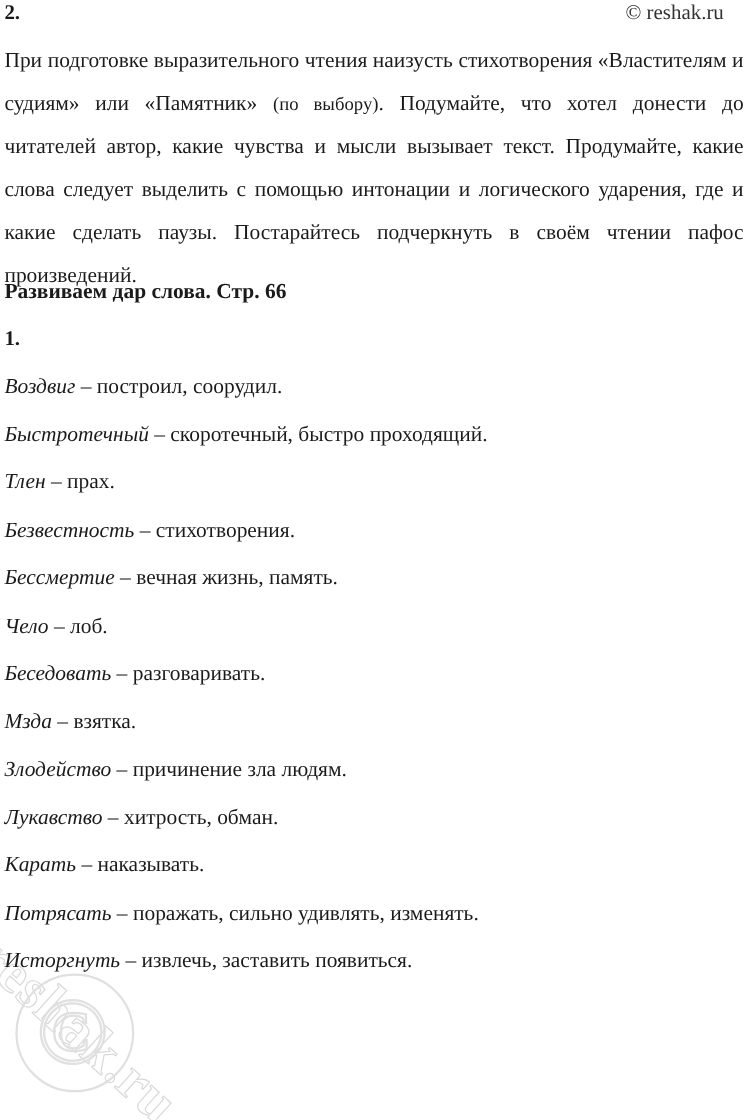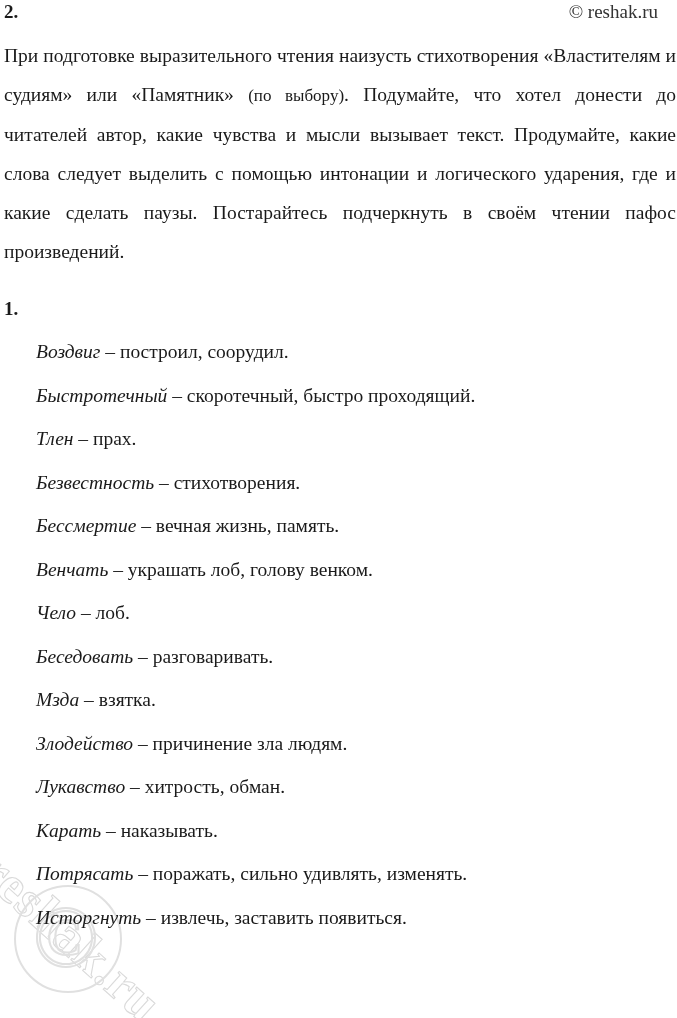--- a/index.html
+++ b/index.html
@@ -146,21 +146,20 @@
     width: 672px;
     list-style: none;
     margin: 0;
     padding: 0;
   }
   .glossary-item {
     height: 43.5px;
     font-size: 19.5px;
     line-height: 26px;
     white-space: nowrap;
-    margin-left: 32px;
   }
   .term {
     font-style: italic;
   }
   .dash {
     font-style: normal;
   }
   .definition {
     font-style: normal;
   }
@@ -178,29 +177,29 @@
 
   <div class="content">
 
     <div class="header-row">
       <div class="item-number">2.</div>
       <div class="site-credit">© reshak.ru</div>
     </div>
 
     <p class="task-paragraph"><span>При подготовке выразительного чтения наизусть стихотворения «Властителям и судиям» или «Памятник» </span><span class="ital-note">(по выбору)</span><span>. Подумайте, что хотел донести до читателей автор, какие чувства и мысли вызывает текст. Продумайте, какие слова следует выделить с помощью интонации и логического ударения, где и какие сделать паузы. Постарайтесь подчеркнуть в своём чтении пафос произведений.</span></p>
 
+    <div class="section-heading">Развиваем дар слова. Стр. 66</div>
     <div class="sub-number">1.</div>
 
     <ul class="glossary">
         <li class="glossary-item"><span class="term">Воздвиг</span><span class="dash"> – </span><span class="definition">построил, соорудил.</span></li>
         <li class="glossary-item"><span class="term">Быстротечный</span><span class="dash"> – </span><span class="definition">скоротечный, быстро проходящий.</span></li>
         <li class="glossary-item"><span class="term">Тлен</span><span class="dash"> – </span><span class="definition">прах.</span></li>
         <li class="glossary-item"><span class="term">Безвестность</span><span class="dash"> – </span><span class="definition">стихотворения.</span></li>
         <li class="glossary-item"><span class="term">Бессмертие</span><span class="dash"> – </span><span class="definition">вечная жизнь, память.</span></li>
-        <li class="glossary-item"><span class="term">Венчать</span><span class="dash"> – </span><span class="definition">украшать лоб, голову венком.</span></li>
         <li class="glossary-item"><span class="term">Чело</span><span class="dash"> – </span><span class="definition">лоб.</span></li>
         <li class="glossary-item"><span class="term">Беседовать</span><span class="dash"> – </span><span class="definition">разговаривать.</span></li>
         <li class="glossary-item"><span class="term">Мзда</span><span class="dash"> – </span><span class="definition">взятка.</span></li>
         <li class="glossary-item"><span class="term">Злодейство</span><span class="dash"> – </span><span class="definition">причинение зла людям.</span></li>
         <li class="glossary-item"><span class="term">Лукавство</span><span class="dash"> – </span><span class="definition">хитрость, обман.</span></li>
         <li class="glossary-item"><span class="term">Карать</span><span class="dash"> – </span><span class="definition">наказывать.</span></li>
         <li class="glossary-item"><span class="term">Потрясать</span><span class="dash"> – </span><span class="definition">поражать, сильно удивлять, изменять.</span></li>
         <li class="glossary-item"><span class="term">Исторгнуть</span><span class="dash"> – </span><span class="definition">извлечь, заставить появиться.</span></li>
       </ul>
 

